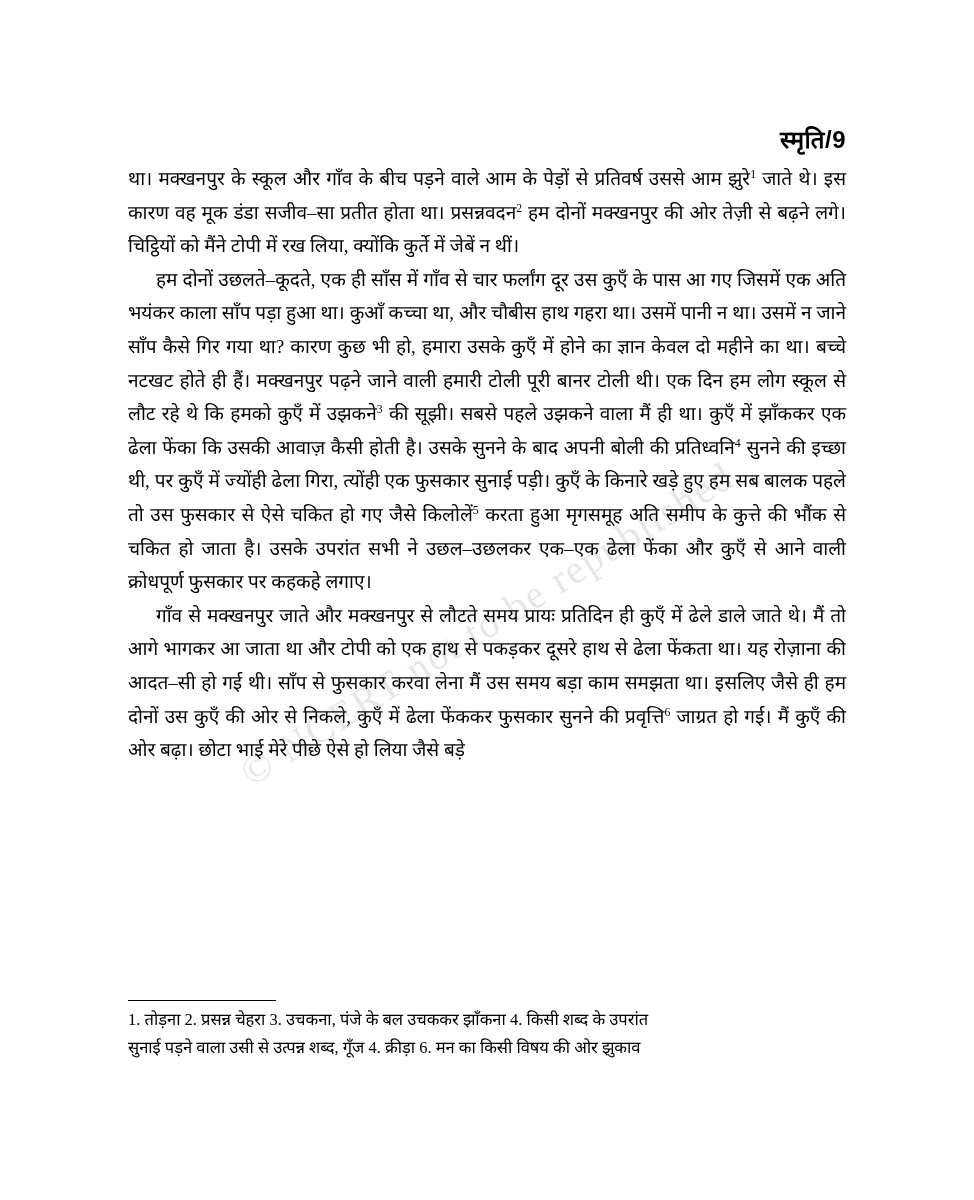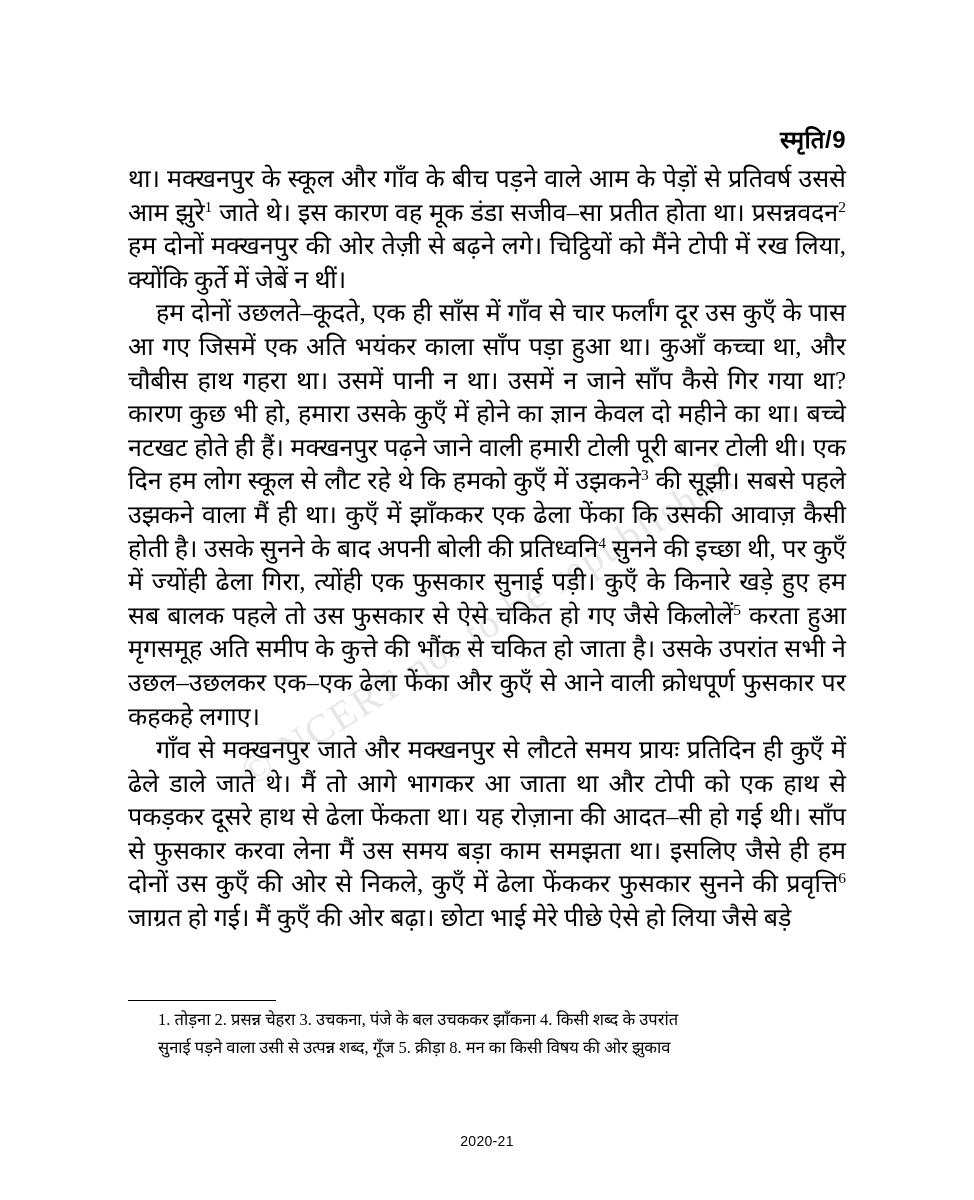--- a/index.html
+++ b/index.html
@@ -45,21 +45,21 @@
   }
   .content {
     position: absolute;
     left: 128px;
     top: 162px;
     width: 718px;
     z-index: 10;
   }
   p.body-par {
     margin: 0 0 0 0;
-    font-size: 25px;
+    font-size: 19px;
     line-height: 33.6px;
     text-align: justify;
     text-justify: inter-word;
     font-family: "Liberation Serif", serif;
     font-weight: normal;
   }
   p.indent {
     text-indent: 28px;
     font-family: Liberation Serif, serif;
   }
@@ -79,21 +79,20 @@
   .footnotes {
     position: absolute;
     left: 128px;
     top: 1006px;
     width: 718px;
     font-family: "Liberation Serif", serif;
     font-size: 16.5px;
     line-height: 28px;
     text-align: justify;
     z-index: 10;
-    margin-left: 30px;
   }
   .page-footer {
     position: absolute;
     left: 0;
     right: 0;
     top: 1133px;
     text-align: center;
     font-family: "Liberation Sans", sans-serif;
     font-size: 14px;
     letter-spacing: 0.3px;
@@ -112,18 +111,17 @@
   <div class="content">
     <p class="body-par" id="para-1">था। मक्खनपुर के स्कूल और गाँव के बीच पड़ने वाले आम के पेड़ों से प्रतिवर्ष उससे आम झुरे<sup>1</sup> जाते थे। इस कारण वह मूक डंडा सजीव–सा प्रतीत होता था। प्रसन्नवदन<sup>2</sup> हम दोनों मक्खनपुर की ओर तेज़ी से बढ़ने लगे। चिट्ठियों को मैंने टोपी में रख लिया, क्योंकि कुर्ते में जेबें न थीं।</p>
     <p class="body-par indent" id="para-2">हम दोनों उछलते–कूदते, एक ही साँस में गाँव से चार फर्लांग दूर उस कुएँ के पास आ गए जिसमें एक अति भयंकर काला साँप पड़ा हुआ था। कुआँ कच्चा था, और चौबीस हाथ गहरा था। उसमें पानी न था। उसमें न जाने साँप कैसे गिर गया था? कारण कुछ भी हो, हमारा उसके कुएँ में होने का ज्ञान केवल दो महीने का था। बच्चे नटखट होते ही हैं। मक्खनपुर पढ़ने जाने वाली हमारी टोली पूरी बानर टोली थी। एक दिन हम लोग स्कूल से लौट रहे थे कि हमको कुएँ में उझकने<sup>3</sup> की सूझी। सबसे पहले उझकने वाला मैं ही था। कुएँ में झाँककर एक ढेला फेंका कि उसकी आवाज़ कैसी होती है। उसके सुनने के बाद अपनी बोली की प्रतिध्वनि<sup>4</sup> सुनने की इच्छा थी, पर कुएँ में ज्योंही ढेला गिरा, त्योंही एक फुसकार सुनाई पड़ी। कुएँ के किनारे खड़े हुए हम सब बालक पहले तो उस फुसकार से ऐसे चकित हो गए जैसे किलोलें<sup>5</sup> करता हुआ मृगसमूह अति समीप के कुत्ते की भौंक से चकित हो जाता है। उसके उपरांत सभी ने उछल–उछलकर एक–एक ढेला फेंका और कुएँ से आने वाली क्रोधपूर्ण फुसकार पर कहकहे लगाए।</p>
     <p class="body-par indent" id="para-3">गाँव से मक्खनपुर जाते और मक्खनपुर से लौटते समय प्रायः प्रतिदिन ही कुएँ में ढेले डाले जाते थे। मैं तो आगे भागकर आ जाता था और टोपी को एक हाथ से पकड़कर दूसरे हाथ से ढेला फेंकता था। यह रोज़ाना की आदत–सी हो गई थी। साँप से फुसकार करवा लेना मैं उस समय बड़ा काम समझता था। इसलिए जैसे ही हम दोनों उस कुएँ की ओर से निकले, कुएँ में ढेला फेंककर फुसकार सुनने की प्रवृत्ति<sup>6</sup> जाग्रत हो गई। मैं कुएँ की ओर बढ़ा। छोटा भाई मेरे पीछे ऐसे हो लिया जैसे बड़े</p>
   </div>
 
   <div class="footnote-rule"></div>
 
   <div class="footnotes">
     <div>1. तोड़ना   2. प्रसन्न चेहरा   3. उचकना, पंजे के बल उचककर झाँकना 4. किसी शब्द के उपरांत</div>
-    <div>सुनाई पड़ने वाला उसी से उत्पन्न शब्द, गूँज   5. क्रीड़ा 8. मन का किसी विषय की ओर झुकाव</div>
+    <div>सुनाई पड़ने वाला उसी से उत्पन्न शब्द, गूँज   4. क्रीड़ा 6. मन का किसी विषय की ओर झुकाव</div>
   </div>
 
-  <div class="page-footer">2020-21</div>
 
 </div>
 
 </body></html>

